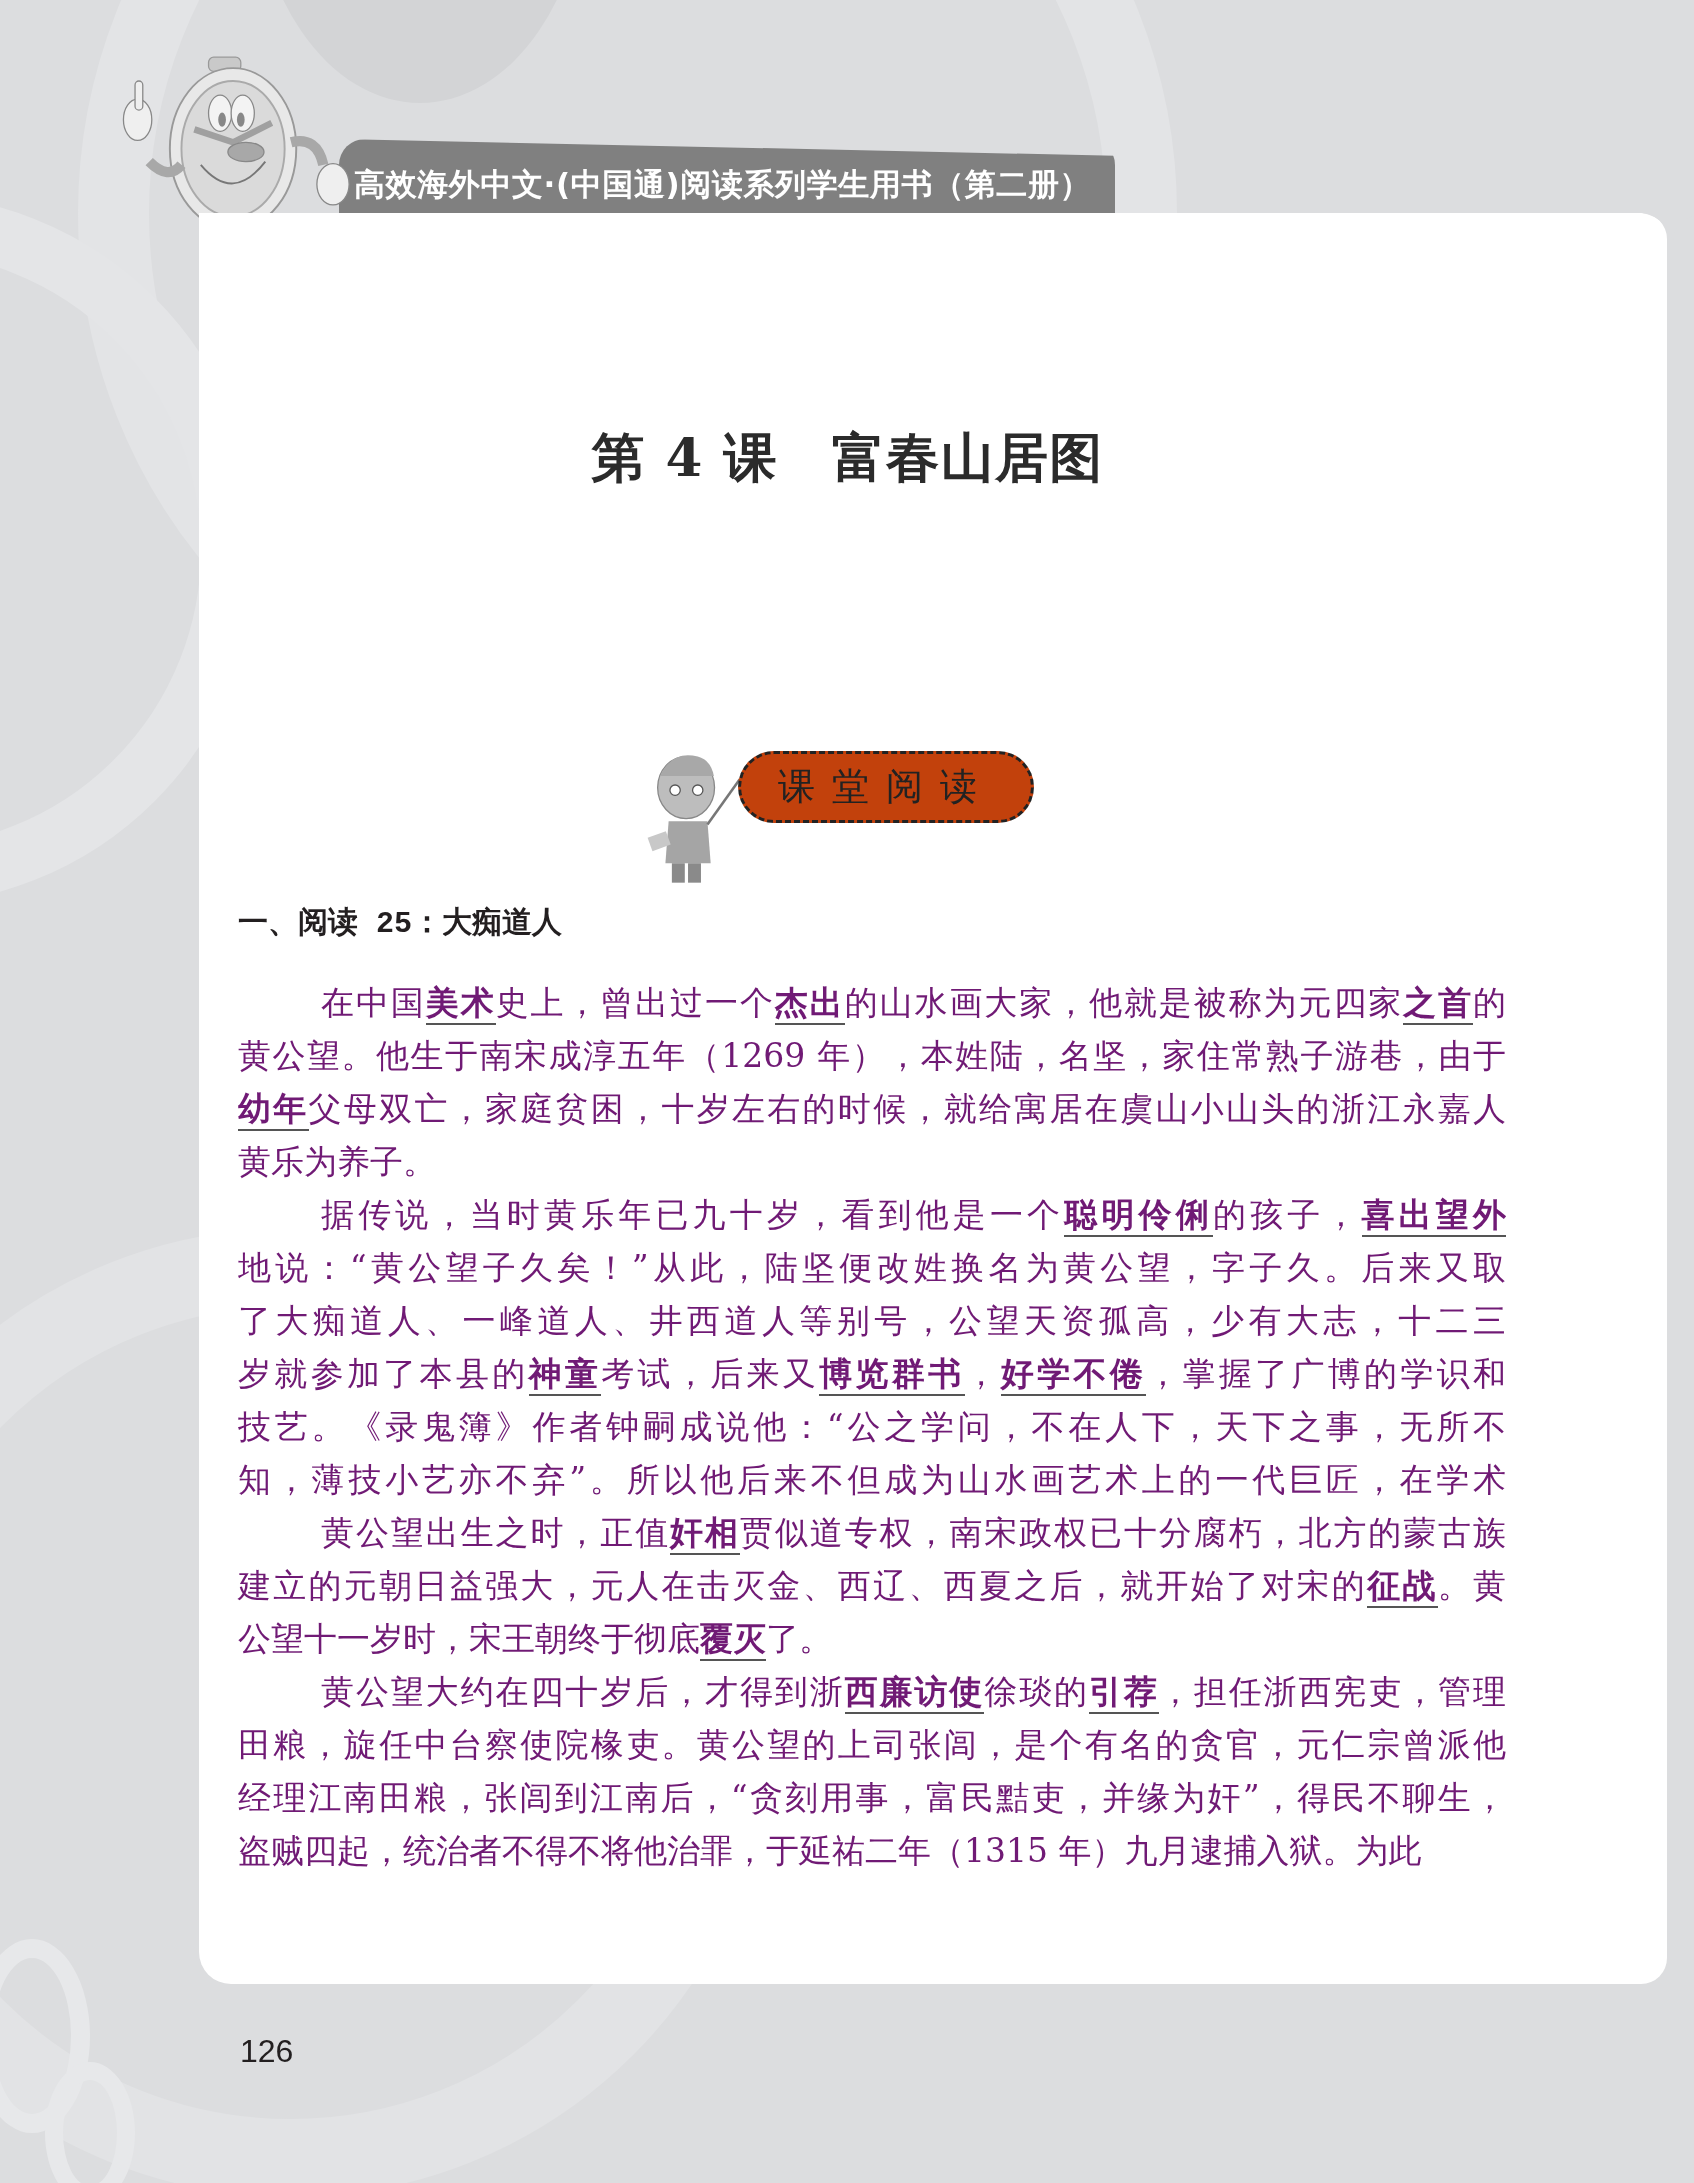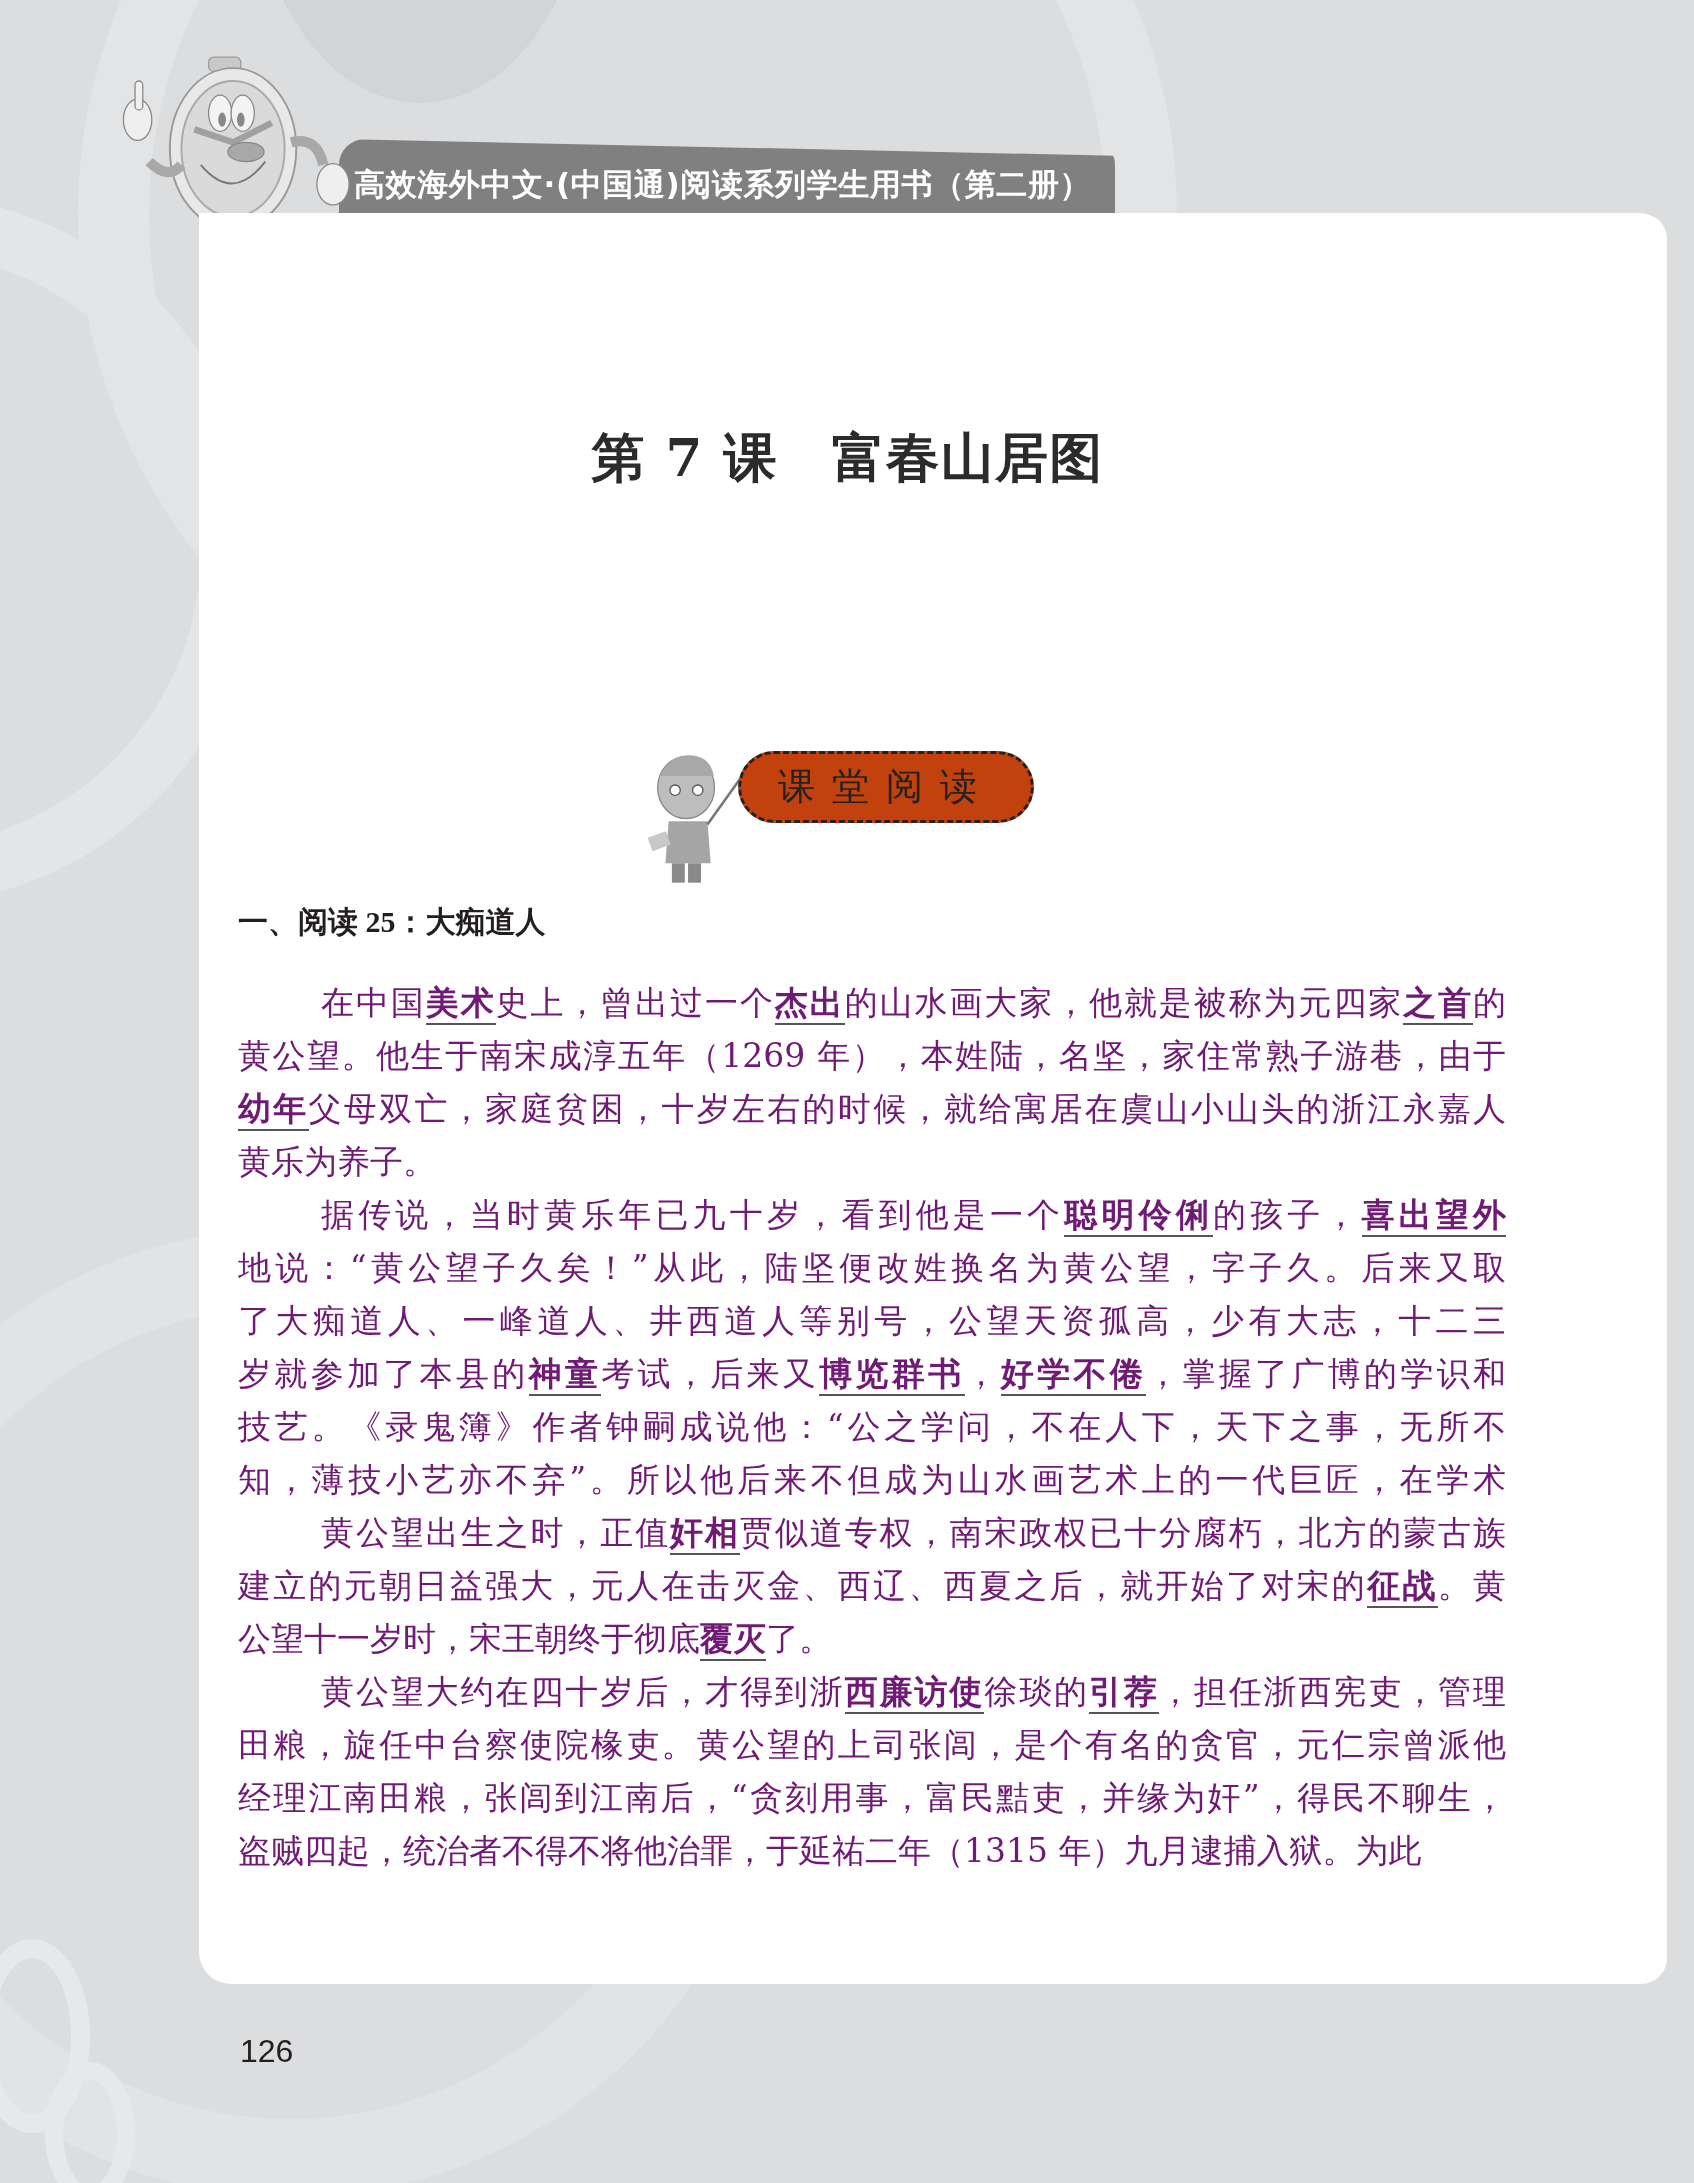--- a/index.html
+++ b/index.html
@@ -36,21 +36,21 @@
   .banner-figure { position:absolute; left:646px; top:750px; width:97px; height:136px; }
   .banner {
     position:absolute; left:738px; top:751px; width:296px; height:72px;
     border:3.9px dashed #222; border-radius:36px; background:#c2410c; box-sizing:border-box;
     text-align:center; line-height:65px;
     font-family:"DejaVu Sans","Liberation Sans",sans-serif; font-size:37px; letter-spacing:17px;
     color:#222;
   }
   .section-heading {
     position:absolute; left:238px; top:902px;
-    font-family:Liberation Serif, serif; font-weight:bold; font-size:30px;
+    font-family:Liberation Mono, monospace; font-weight:bold; font-size:30px;
     color:#231f20; white-space:nowrap;
   }
   .body-text {
     position:absolute; left:238px; top:976px; width:1268px;
     font-family:"DejaVu Serif","Liberation Serif",serif; font-size:33px;
     line-height:53px; color:#701a75; text-align:justify;
   }
   .line { display:block; white-space:nowrap; text-align-last:justify; text-align:justify; }
   .line.last { text-align-last:left; }
   .indent { padding-left:83px; }
@@ -92,21 +92,21 @@
   <rect x="38" y="45" width="12" height="45" rx="6" fill="#efefef" stroke="#888" stroke-width="2"></rect>
   <path d="M280 140 Q320 130 330 175" stroke="#a8a8a8" stroke-width="16" fill="none"></path>
   <ellipse cx="345" cy="205" rx="25" ry="32" fill="#efefef" stroke="#888" stroke-width="2"></ellipse>
 </svg>
 
 <div class="panel"></div>
 <svg class="panel-notch-top" viewBox="0 0 82 70">
   <path d="M0 0 L82 0 L82 5 Q50 10 48 45 Q40 8 0 0 Z" fill="#dcdddf"></path>
 </svg>
 
-<div class="lesson-title">第 7 课　富春山居图</div>
+<div class="lesson-title">第 4 课　富春山居图</div>
 
 <svg class="banner-figure" viewBox="0 0 150 210">
   <ellipse cx="62" cy="58" rx="44" ry="48" fill="#bdbdbd" stroke="#888" stroke-width="2"></ellipse>
   <path d="M22 40 Q40 0 80 10 Q100 15 105 40" fill="#a8a8a8"></path>
   <circle cx="45" cy="62" r="8" fill="#fff" stroke="#555" stroke-width="2"></circle>
   <circle cx="80" cy="62" r="8" fill="#fff" stroke="#555" stroke-width="2"></circle>
   <path d="M35 110 L95 110 L100 175 L30 175 Z" fill="#a5a5a5"></path>
   <rect x="40" y="175" width="20" height="30" fill="#8a8a8a"></rect>
   <rect x="65" y="175" width="20" height="30" fill="#8a8a8a"></rect>
   <rect x="5" y="130" width="30" height="22" fill="#c8c8c8" transform="rotate(-20 20 140)"></rect>

